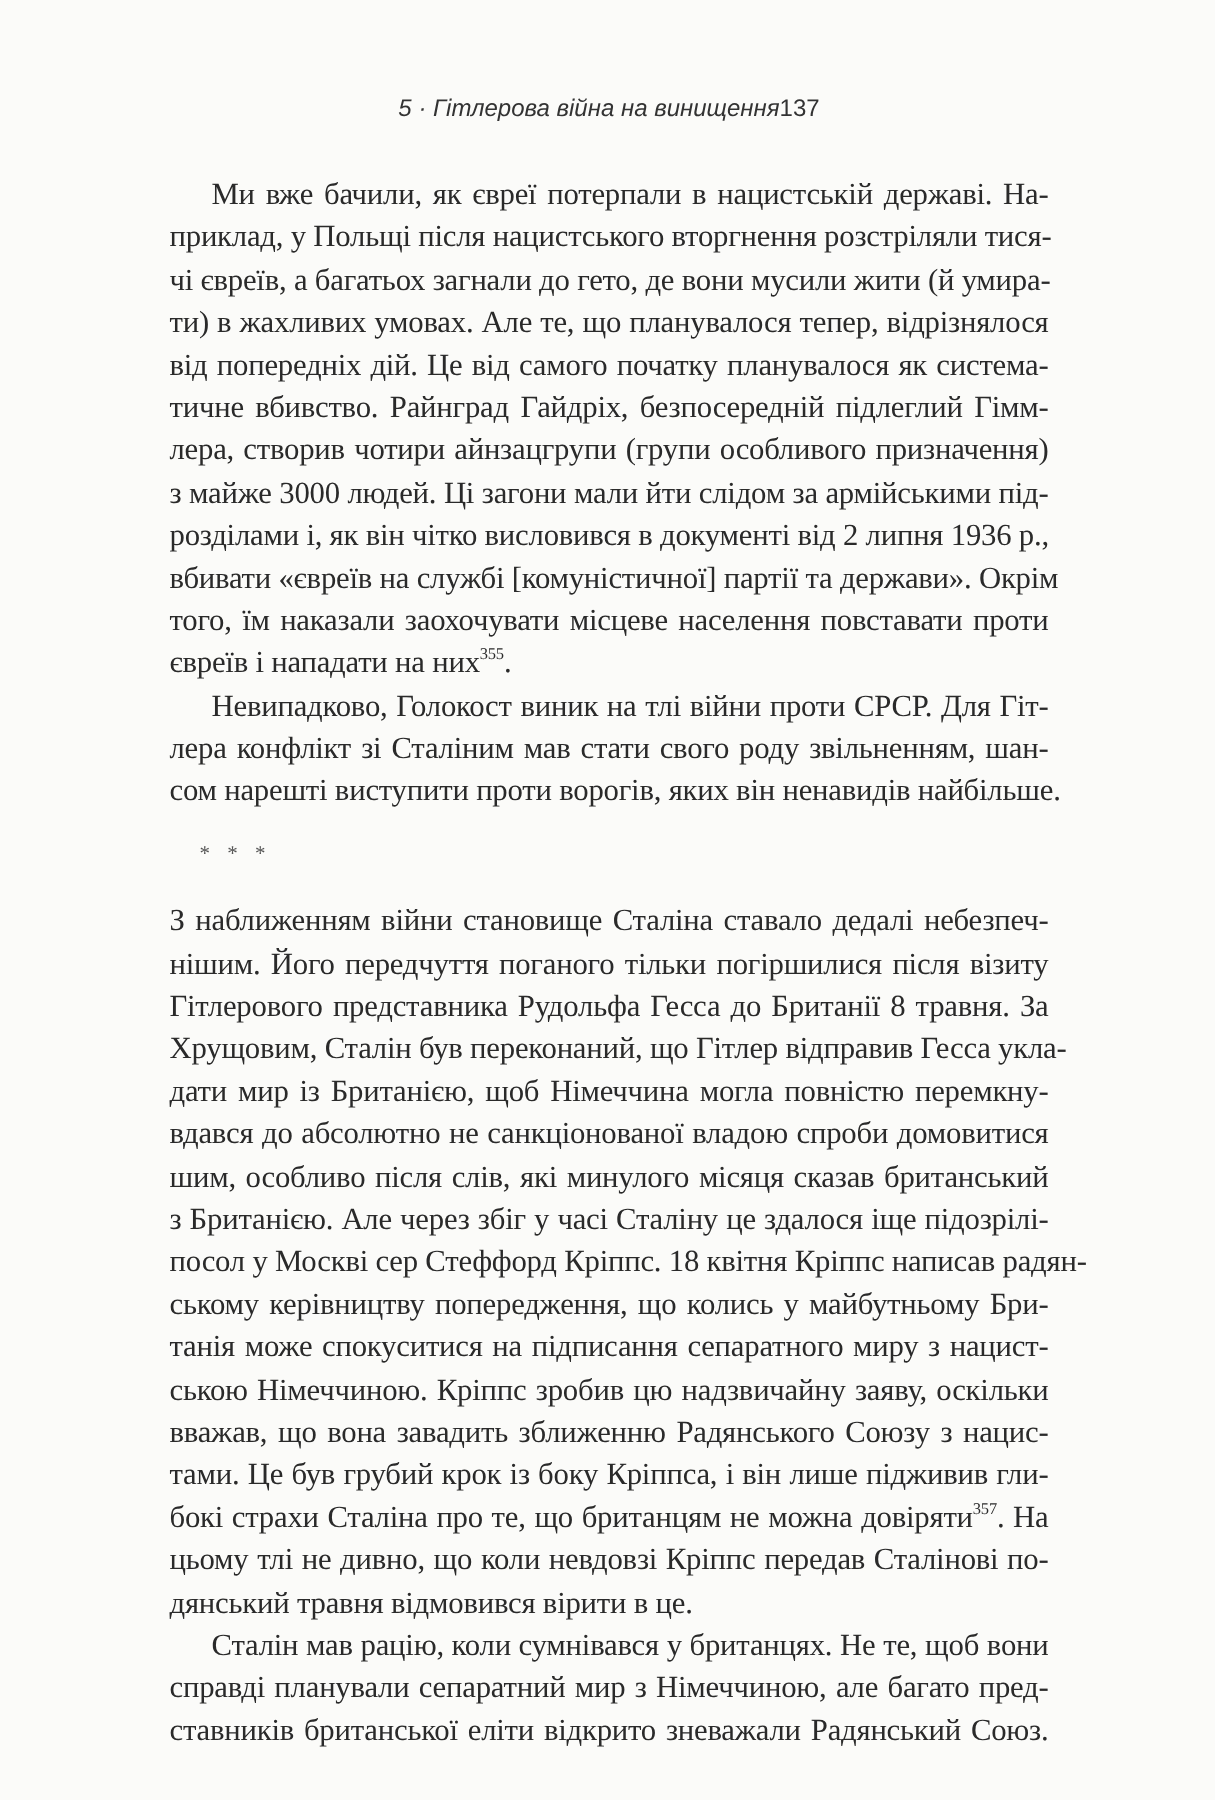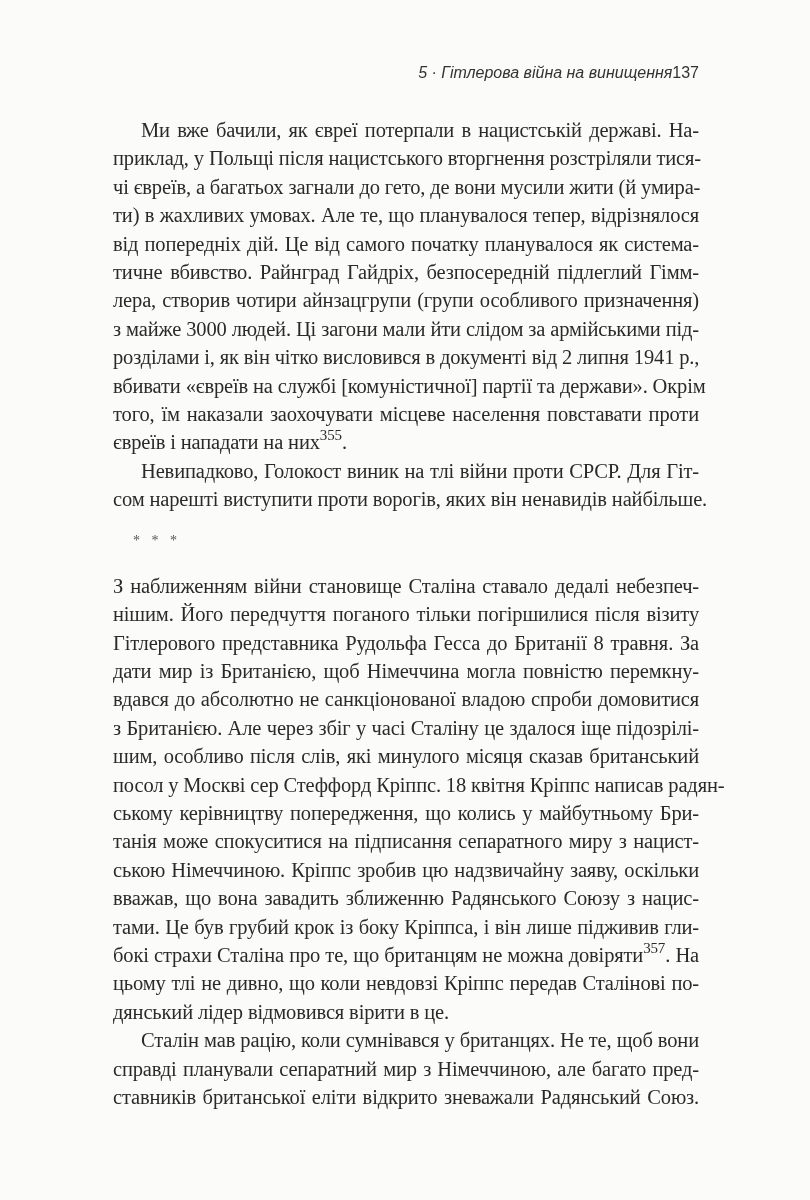--- a/index.html
+++ b/index.html
@@ -3,34 +3,34 @@
 <meta charset="utf-8">
 <style>
   html, body { margin: 0; padding: 0; }
   body {
     width: 810px; height: 1200px; background: #fbfbf9; color: #2a2a2a;
     font-family: "Liberation Serif", "DejaVu Serif", serif;
     position: relative; overflow: hidden;
   }
   .page { position: absolute; left: 113px; top: 64px; width: 586px; }
   .running-head {
-    display: flex; justify-content: flex-end; align-items: baseline;
+    display: flex; justify-content: center; align-items: baseline;
     font-family: "Liberation Sans", "DejaVu Sans", sans-serif;
     font-size: 16px; color: #333; height: 28px;
   }
   .running-head .title { font-style: italic; }
   .body { margin-top: 24px; }
   .line {
     font-size: 20.5px; line-height: 28.4px; height: 28.4px;
     white-space: nowrap; text-align: justify; text-align-last: justify;
     letter-spacing: -0.15px;
   }
   .line.last { text-align-last: left; }
   .line.indent { padding-left: 28px; }
-  sup { font-size: 15px; line-height: 0; vertical-align: 9px; }
+  sup { font-size: 11px; line-height: 0; vertical-align: 9px; }
   .stars {
     font-size: 14px; color: #555; padding-left: 20px; letter-spacing: 4px;
     height: 28.4px; line-height: 28.4px; margin-top: 14px; margin-bottom: 16px;
   }
 </style>
 </head>
 <body>
 
 <div class="page">
   <div class="running-head">
@@ -42,50 +42,52 @@
 
     <div>
       <div class="line indent">Ми вже бачили, як євреї потерпали в нацистській державі. На-</div>
       <div class="line">приклад, у Польщі після нацистського вторгнення розстріляли тися-</div>
       <div class="line">чі євреїв, а багатьох загнали до гето, де вони мусили жити (й умира-</div>
       <div class="line">ти) в жахливих умовах. Але те, що планувалося тепер, відрізнялося</div>
       <div class="line">від попередніх дій. Це від самого початку планувалося як система-</div>
       <div class="line">тичне вбивство. Райнград Гайдріх, безпосередній підлеглий Гімм-</div>
       <div class="line">лера, створив чотири айнзацгрупи (групи особливого призначення)</div>
       <div class="line">з майже 3000 людей. Ці загони мали йти слідом за армійськими під-</div>
-      <div class="line">розділами і, як він чітко висловився в документі від 2 липня 1941 р.,</div>
+      <div class="line">розділами і, як він чітко висловився в документі від 2 липня 1936 р.,</div>
       <div class="line">вбивати «євреїв на службі [комуністичної] партії та держави». Окрім</div>
       <div class="line">того, їм наказали заохочувати місцеве населення повставати проти</div>
       <div class="line last"><span>євреїв і нападати на них</span><sup>355</sup><span>.</span></div>
     </div>
 
     <div>
       <div class="line indent">Невипадково, Голокост виник на тлі війни проти СРСР. Для Гіт-</div>
+      <div class="line">лера конфлікт зі Сталіним мав стати свого роду звільненням, шан-</div>
       <div class="line last">сом нарешті виступити проти ворогів, яких він ненавидів найбільше.</div>
     </div>
 
     <div class="stars">* * *</div>
 
     <div>
       <div class="line">З наближенням війни становище Сталіна ставало дедалі небезпеч-</div>
       <div class="line">нішим. Його передчуття поганого тільки погіршилися після візиту</div>
       <div class="line">Гітлерового представника Рудольфа Гесса до Британії 8 травня. За</div>
+      <div class="line">Хрущовим, Сталін був переконаний, що Гітлер відправив Гесса укла-</div>
       <div class="line">дати мир із Британією, щоб Німеччина могла повністю перемкну-</div>
       <div class="line">вдався до абсолютно не санкціонованої владою спроби домовитися</div>
+      <div class="line">шим, особливо після слів, які минулого місяця сказав британський</div>
       <div class="line">з Британією. Але через збіг у часі Сталіну це здалося іще підозрілі-</div>
-      <div class="line">шим, особливо після слів, які минулого місяця сказав британський</div>
       <div class="line">посол у Москві сер Стеффорд Кріппс. 18 квітня Кріппс написав радян-</div>
       <div class="line">ському керівництву попередження, що колись у майбутньому Бри-</div>
       <div class="line">танія може спокуситися на підписання сепаратного миру з нацист-</div>
       <div class="line">ською Німеччиною. Кріппс зробив цю надзвичайну заяву, оскільки</div>
       <div class="line">вважав, що вона завадить зближенню Радянського Союзу з нацис-</div>
       <div class="line">тами. Це був грубий крок із боку Кріппса, і він лише підживив гли-</div>
       <div class="line"><span>бокі страхи Сталіна про те, що британцям не можна довіряти</span><sup>357</sup><span>. На</span></div>
       <div class="line">цьому тлі не дивно, що коли невдовзі Кріппс передав Сталінові по-</div>
-      <div class="line last">дянський лідер відмовився вірити в це.</div>
+      <div class="line last">дянський травня відмовився вірити в це.</div>
     </div>
 
     <div>
       <div class="line indent">Сталін мав рацію, коли сумнівався у британцях. Не те, щоб вони</div>
       <div class="line">справді планували сепаратний мир з Німеччиною, але багато пред-</div>
       <div class="line">ставників британської еліти відкрито зневажали Радянський Союз.</div>
     </div>
   </div>
 </div>
 

